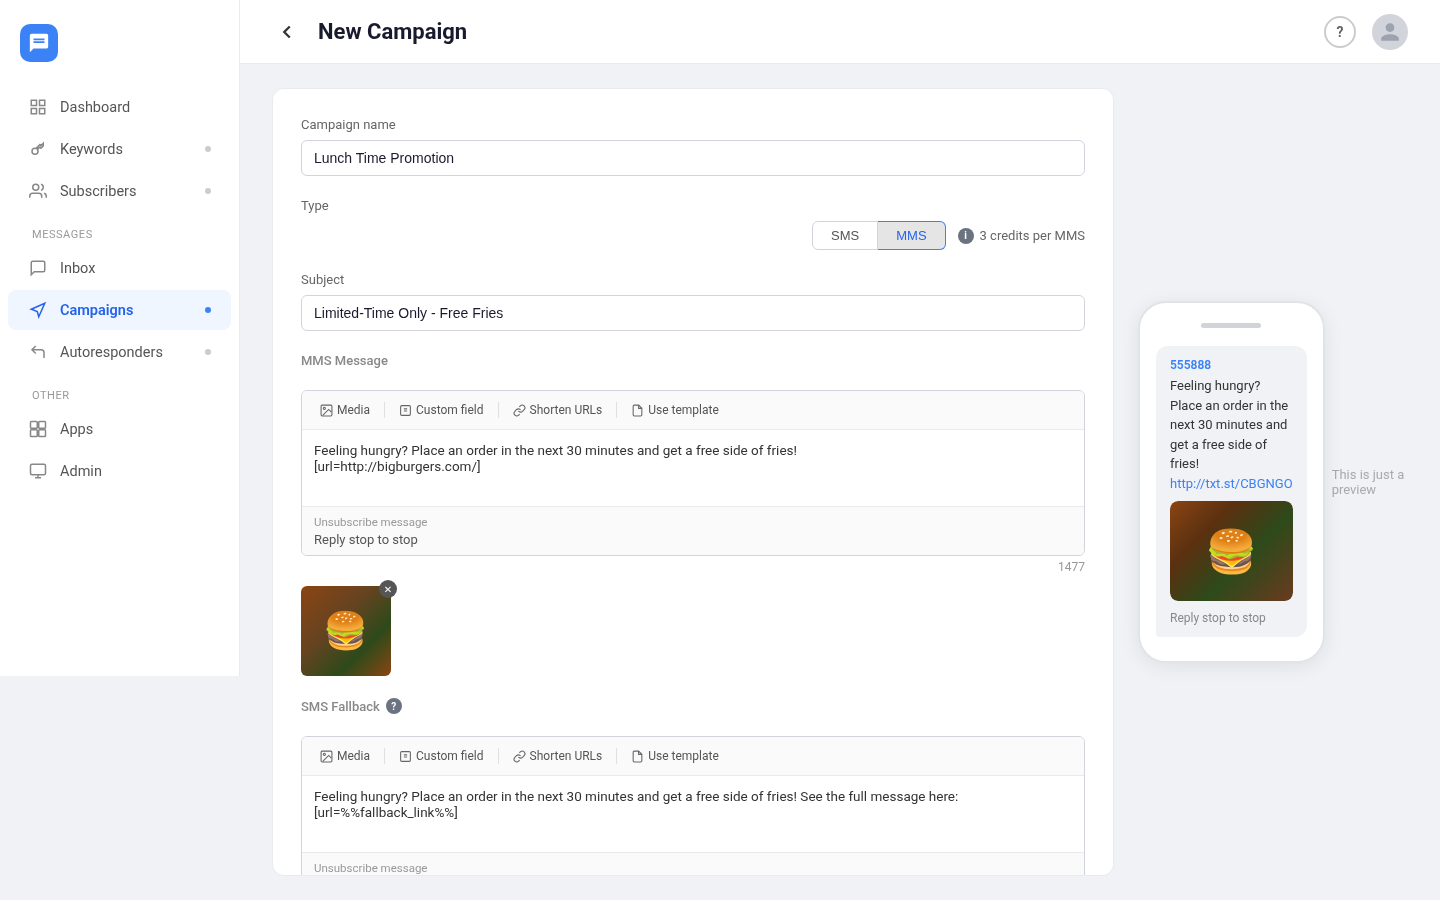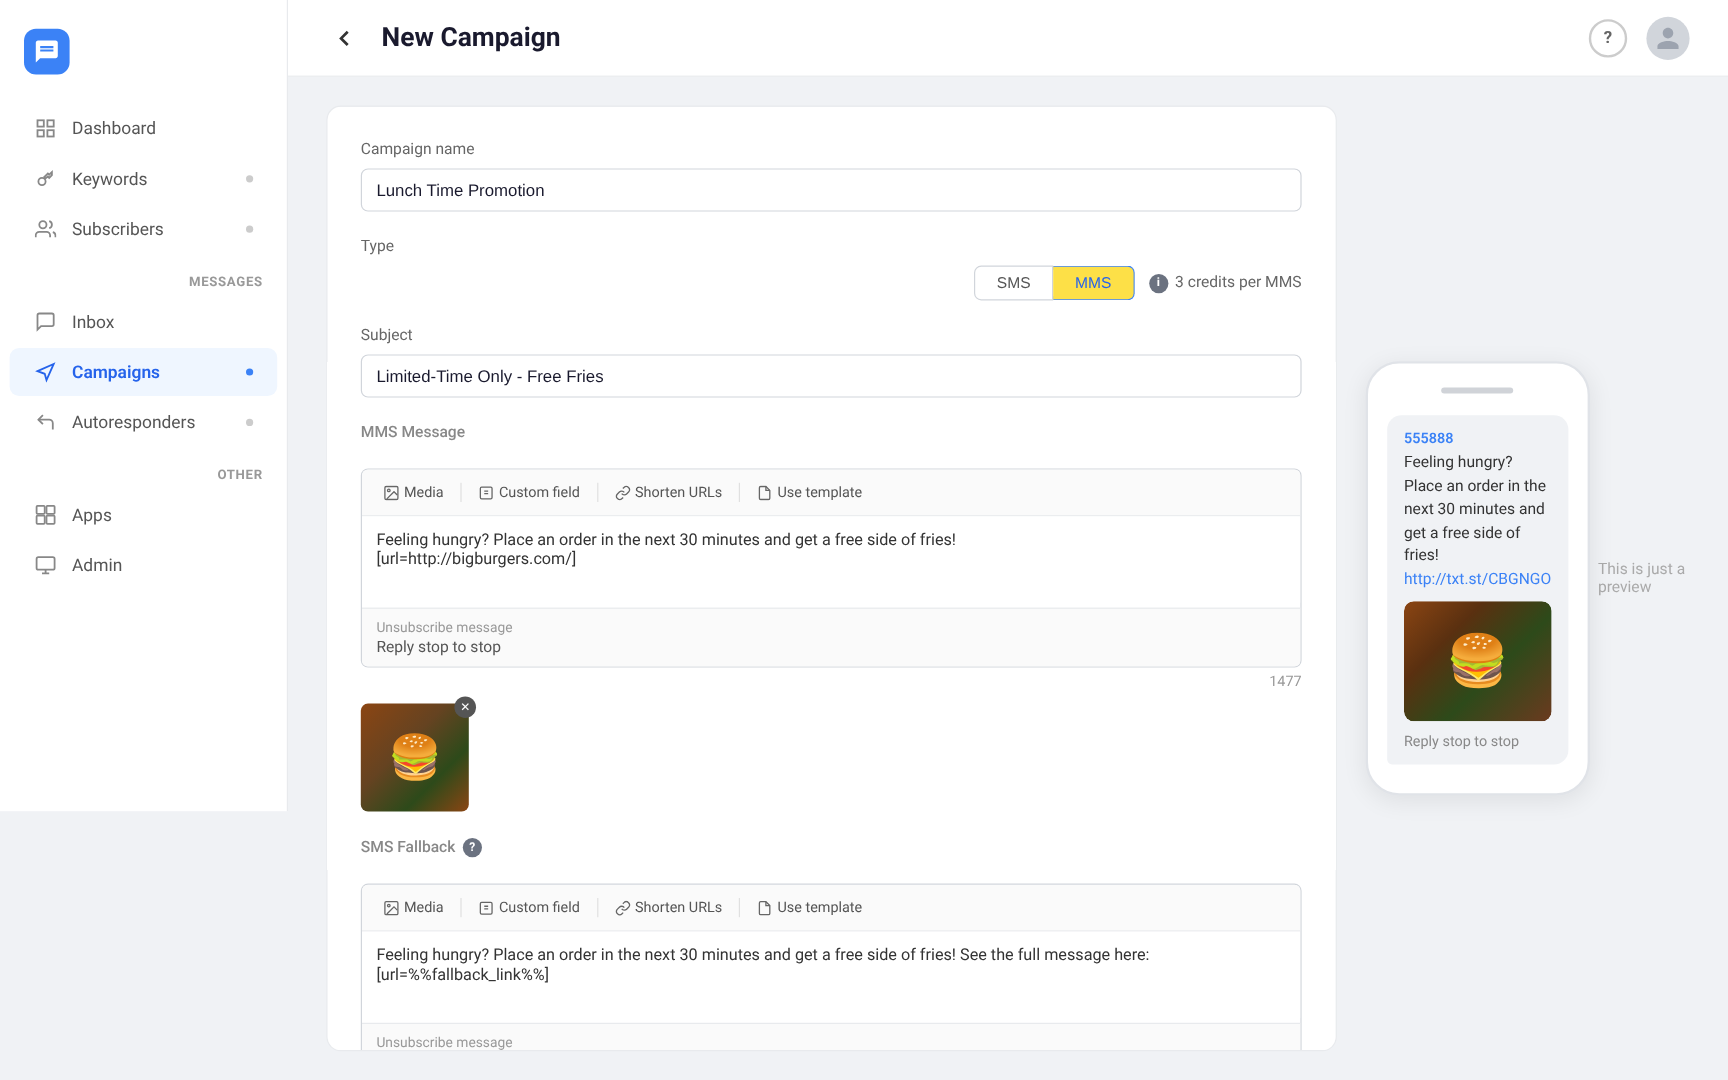--- a/index.html
+++ b/index.html
@@ -43,26 +43,25 @@
       font-size: 14.5px;
       border-radius: 8px;
       margin: 1px 8px;
       position: relative;
     }
     .sidebar-nav-item.active { background: #eff6ff; color: #2563eb; font-weight: 600; }
     .sidebar-nav-item .nav-icon { width: 20px; height: 20px; display: flex; align-items: center; justify-content: center; flex-shrink: 0; }
     .sidebar-nav-item .dot { width: 6px; height: 6px; background: #ccc; border-radius: 50%; margin-left: auto; }
     .sidebar-section-label {
       font-size: 11px;
-      font-weight: 700;
+      font-weight: 400;
       color: #999;
       text-transform: uppercase;
       letter-spacing: 0.05em;
-      padding: 16px 20px 6px 4px;
-      text-align: right;
+      padding: 16px 20px 6px 32px;
     }
 
     
     .main-content {
       flex: 1;
       display: flex;
       flex-direction: column;
       overflow: hidden;
     }
     .top-bar {
@@ -352,21 +351,21 @@
     .preview-caption {
       font-size: 13px;
       color: #aaa;
     }
 
     
     .form-card::-webkit-scrollbar { width: 4px; }
     .form-card::-webkit-scrollbar-track { background: transparent; }
     .form-card::-webkit-scrollbar-thumb { background: #e0e0e0; border-radius: 2px; }
     .type-btn.mms-active {
-      background: #fde047;
+      background: #e5e5e5;
       border-color: #3b82f6;
       color: #2563eb;
     }
   </style>
 </head>
 <body>
 
 <aside class="sidebar">
   <div class="sidebar-logo">
     <div class="logo-icon">

